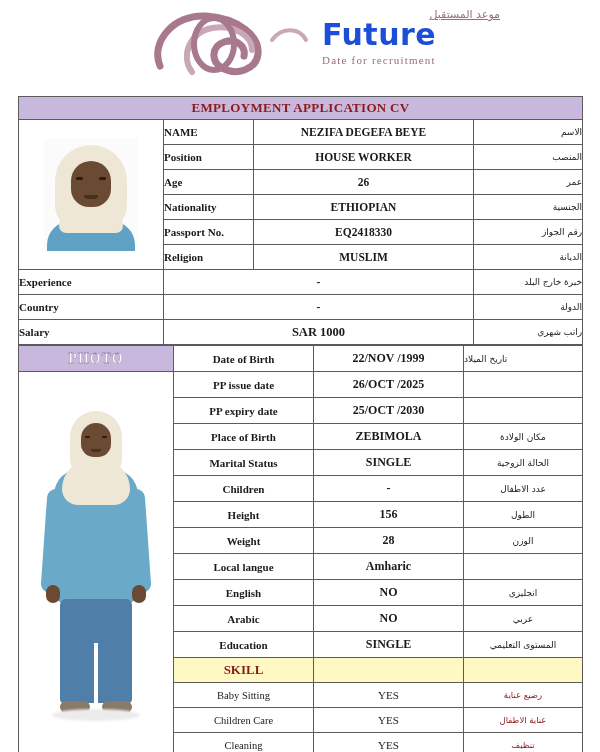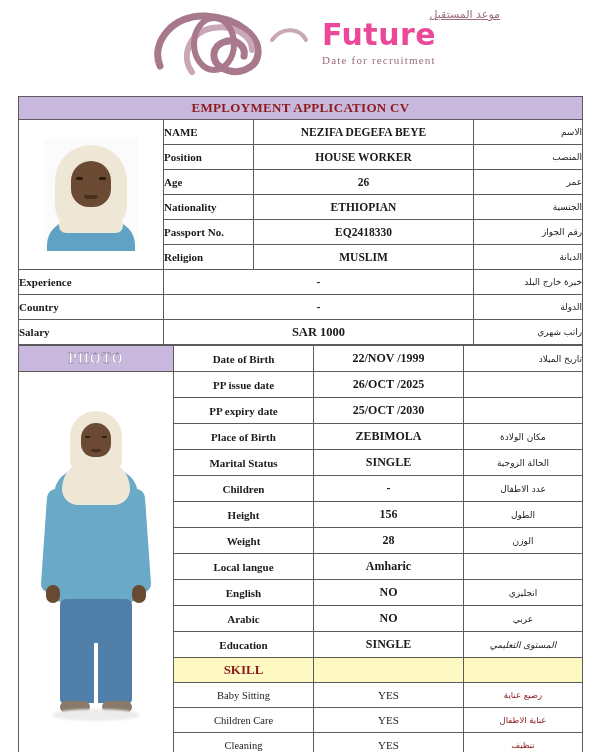--- a/index.html
+++ b/index.html
@@ -37,21 +37,21 @@
     position: absolute;
     left: 182px;
     top: 14px;
     width: 180px;
     text-align: left;
   }
   .logo-title {
     font-family: "DejaVu Sans", sans-serif;
     font-size: 30px;
     font-weight: bold;
-    color: #ec4899;
+    color: #1d4ed8;
     letter-spacing: 0.5px;
     line-height: 1;
   }
   .logo-sub {
     font-family: "Liberation Serif", serif;
     font-size: 11px;
     color: #9a6b7e;
     letter-spacing: 1.2px;
     margin-top: 4px;
   }
@@ -398,21 +398,21 @@
       <col style="width:155px">
       <col style="width:140px">
       <col style="width:150px">
       <col style="width:119px">
     </colgroup>
     <tbody>
       <tr>
         <td class="photo-hdr">PHOTO</td>
         <td class="lbl2">Date of Birth</td>
         <td class="val2">22/NOV /1999</td>
-        <td class="ar" style="text-align:right;margin-top:8px;">تاريخ الميلاد</td>
+        <td class="ar" style="text-align:left;margin-top:8px;">تاريخ الميلاد</td>
       </tr>
 
       <tr>
         <td class="photo-cell" rowspan="15">
           <div class="fullshot">
             <div class="fs-hijab"></div>
             <div class="fs-face"></div>
             <div class="fs-eye l"></div>
             <div class="fs-eye r"></div>
             <div class="fs-mouth"></div>
@@ -474,21 +474,21 @@
         <td class="ar" style="text-align:center;">انجليزي</td>
       </tr>
       <tr>
         <td class="lbl2">Arabic</td>
         <td class="val2">NO</td>
         <td class="ar" style="text-align:center;">عربي</td>
       </tr>
       <tr>
         <td class="lbl2">Education</td>
         <td class="val2">SINGLE</td>
-        <td class="ar" style="text-align:center;font-style:italic;">المستوى التعليمي</td>
+        <td class="ar" style="text-align:center;">المستوى التعليمي</td>
       </tr>
 
       <tr class="skill-bar">
         <td class="skill-title">SKILL</td>
         <td></td>
         <td></td>
       </tr>
 
       <tr>
         <td class="skill-lbl">Baby Sitting</td>

